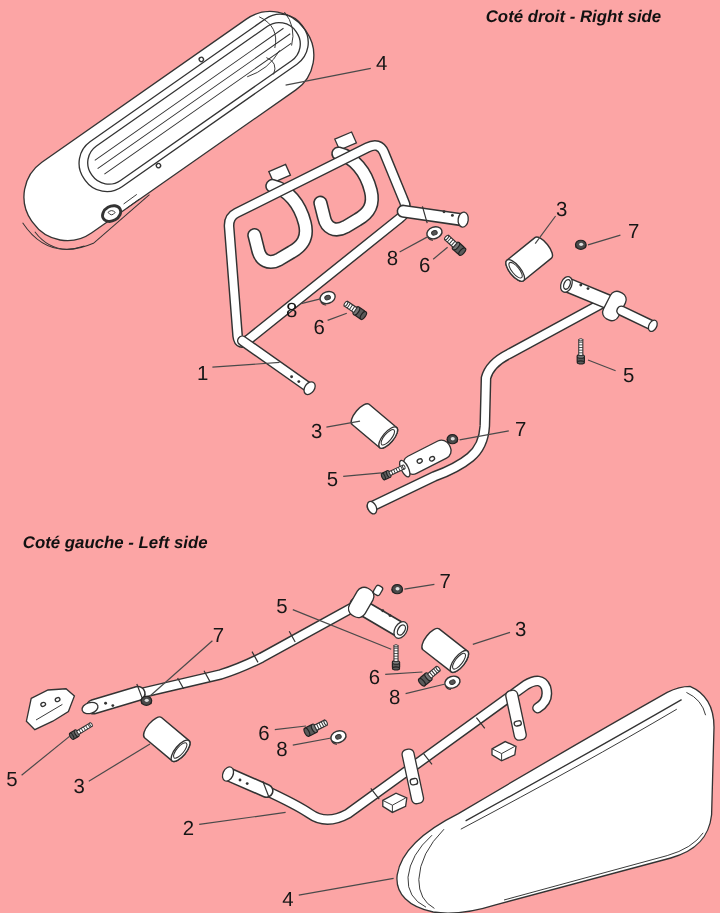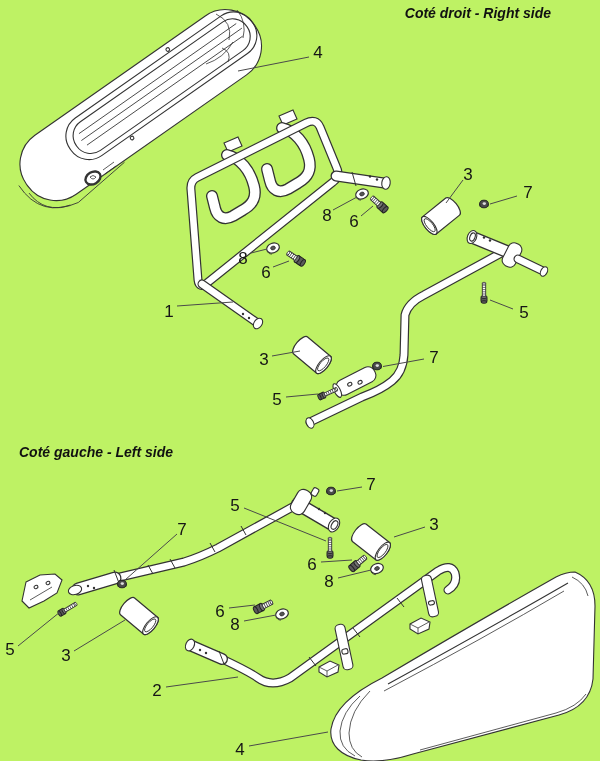--- a/index.html
+++ b/index.html
@@ -1,16 +1,16 @@
 <!DOCTYPE html>
 <html><head>
 <meta charset="utf-8">
 <style>
   html,body{margin:0;padding:0;background:#ffffff;}
-  .page{width:600px;height:761px;background:#bef264;overflow:hidden;position:relative;}
+  .page{width:600px;height:761px;background:#fca5a5;overflow:hidden;position:relative;}
   svg{display:block;}
   .dk{stroke:#333;fill:none;stroke-linecap:round;stroke-linejoin:round;}
   .wt{stroke:#fff;fill:none;stroke-linecap:round;stroke-linejoin:round;}
   .s9{stroke-width:9;}  .w9{stroke-width:6.6;}
   .s11{stroke-width:11;} .w11{stroke-width:8.4;}
   .s12{stroke-width:12;} .w12{stroke-width:9.4;}
   .s13{stroke-width:13;} .w13{stroke-width:10.4;}
   .s14{stroke-width:14;} .w14{stroke-width:11.2;}
   .ln{fill:none;stroke:#333;stroke-width:1.1;}
   .lnf{fill:#fff;stroke:#333;stroke-width:1.1;}

